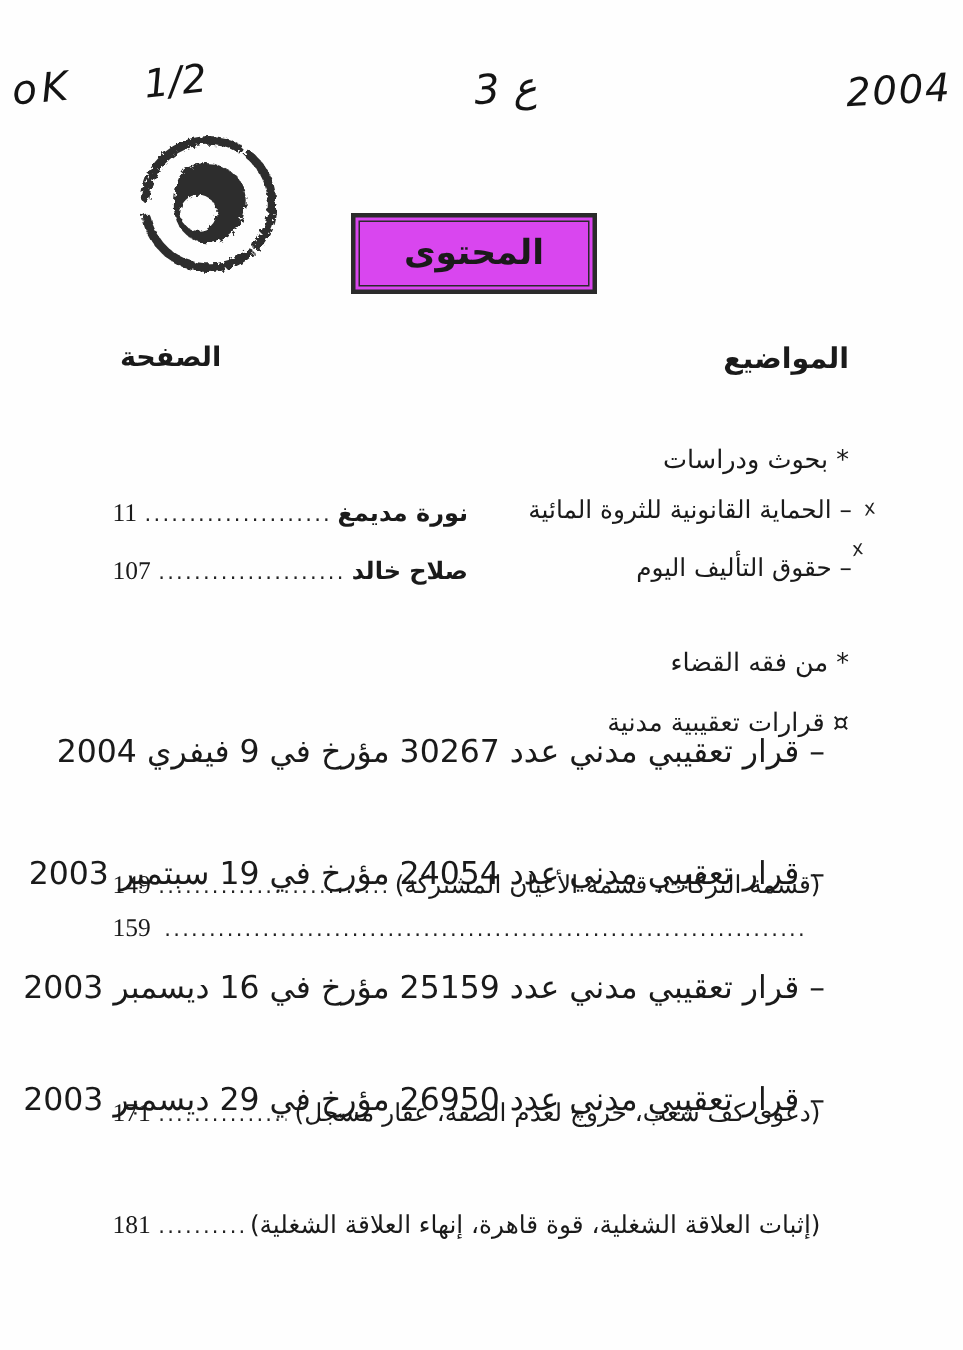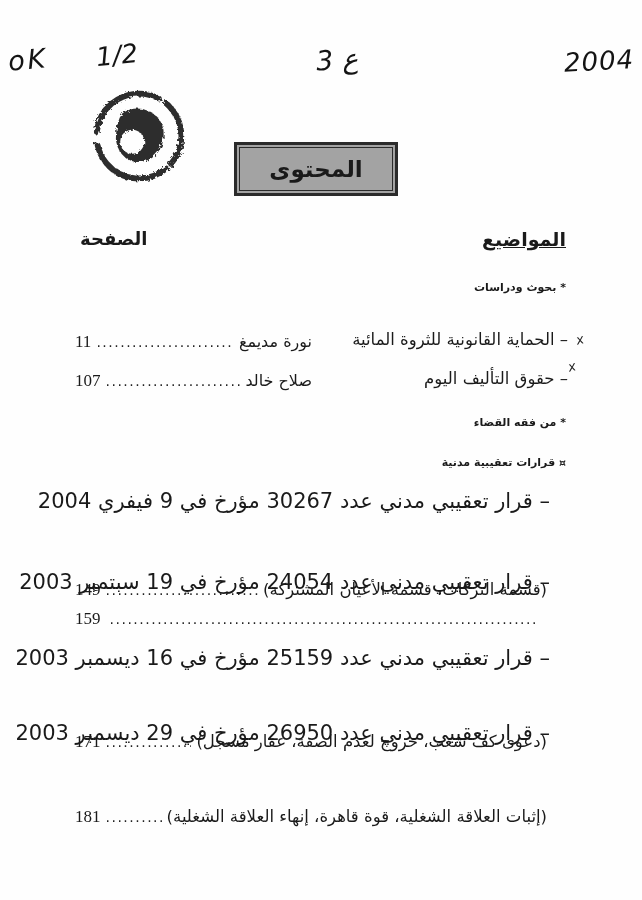--- a/index.html
+++ b/index.html
@@ -23,46 +23,46 @@
   .hw-ok{left:8px;top:44px;font-size:27px;transform:rotate(-5deg);letter-spacing:3px;}
   .hw-frac{left:96px;top:40px;font-size:26px;transform:rotate(-6deg);}
   .hw-mid{left:316px;top:44px;font-size:27px;transform:rotate(-4deg);letter-spacing:6px;}
   .hw-year{left:564px;top:46px;font-size:26px;transform:rotate(-3deg);letter-spacing:1px;}
   
   .stamp{position:absolute;left:80px;top:84px;width:118px;height:106px;opacity:.92;}
   
   .title-box{
     position:absolute;left:234px;top:142px;width:164px;height:54px;
     border:3px solid #2b2b2b;padding:2px;box-sizing:border-box;
-    background:#a3a3a3;
+    background:#d946ef;
   }
   .title-box-inner{
     width:100%;height:100%;border:1.5px solid #2b2b2b;box-sizing:border-box;
     display:flex;align-items:center;justify-content:center;
   }
   .title-text{font-size:23px;font-weight:bold;direction:rtl;}
   
-  .col-topics{position:absolute;right:76px;top:228px;font-size:19px;font-weight:bold;direction:rtl;text-decoration:underline;}
+  .col-topics{position:absolute;right:76px;top:228px;font-size:19px;font-weight:bold;direction:rtl;}
   .col-page{position:absolute;left:80px;top:228px;font-size:18px;font-weight:bold;direction:rtl;}
   
-  .sec-heading{position:absolute;right:76px;font-size:11px;font-weight:bold;direction:rtl;white-space:nowrap;}
+  .sec-heading{position:absolute;right:76px;font-size:17px;font-weight:normal;direction:rtl;white-space:nowrap;margin-top:16px;}
   
   .entry-row{position:absolute;left:75px;right:74px;height:26px;direction:rtl;}
   .entry-topic{position:absolute;right:0;top:0;font-size:16.5px;direction:rtl;white-space:nowrap;}
   .mark{
     position:absolute;font-size:13px;color:#222;font-style:italic;
     transform:rotate(-14deg);font-family:"DejaVu Sans",sans-serif;
   }
   .mark-1{right:-16px;top:2px;}
   .mark-2{right:-8px;top:-10px;}
   .entry-ref{
     position:absolute;left:0;top:2px;width:237px;
     display:flex;direction:rtl;align-items:baseline;
   }
-  .author{font-weight:normal;font-size:16px;white-space:nowrap;}
+  .author{font-weight:bold;font-size:16px;white-space:nowrap;}
   .dots{
     flex:1 1 auto;overflow:hidden;white-space:nowrap;
     font-size:14px;letter-spacing:1.5px;color:#222;
     margin:0 5px;direction:ltr;text-align:center;
   }
   .pagenum{
     font-family:"Liberation Serif","DejaVu Serif",serif;
     font-size:17px;white-space:nowrap;direction:ltr;
   }
   

